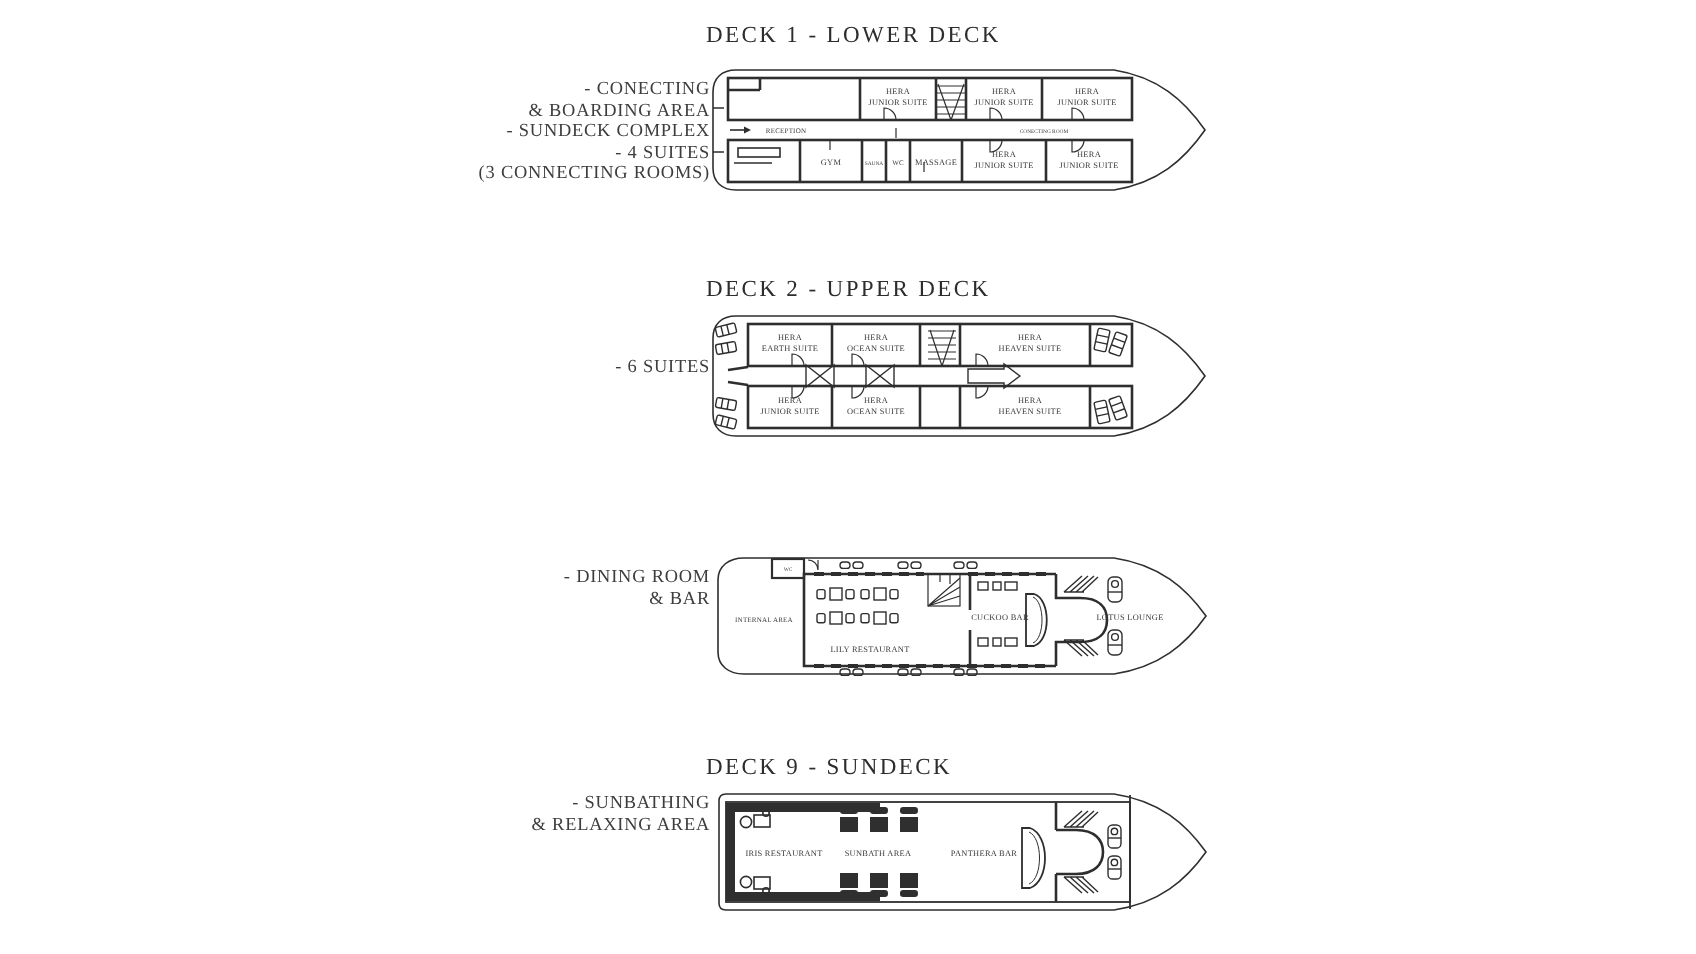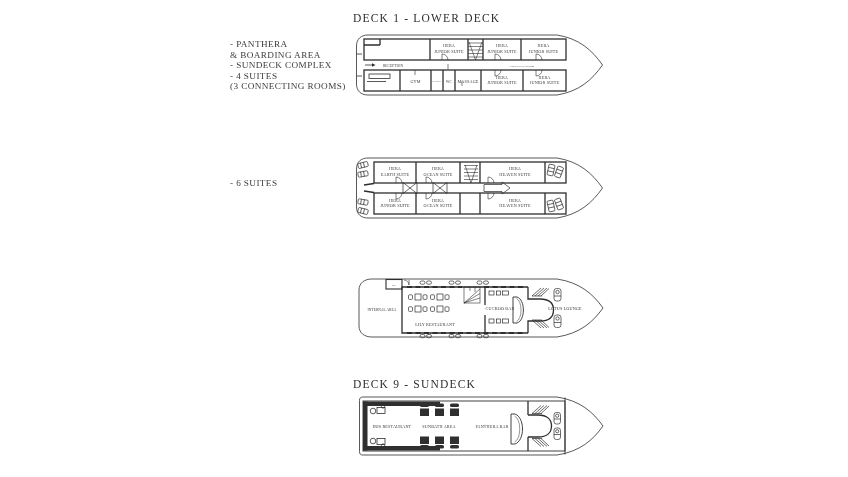--- a/index.html
+++ b/index.html
@@ -1,38 +1,38 @@
 <!DOCTYPE html>
 <html><head>
 <meta charset="utf-8">
 <style>
   html,body{margin:0;padding:0;background:#ffffff;}
   .canvas{position:relative;width:848px;height:477px;background:#ffffff;overflow:hidden;
-          font-family:"Liberation Serif",serif;}
+          font-family:"Liberation Serif",serif;text-align:right;}
   .deck-title{position:absolute;left:353px;font-size:11.5px;letter-spacing:1.2px;
               color:#2d2d2d;white-space:nowrap;}
   .features{position:absolute;left:230px;width:125px;font-size:9.2px;line-height:10.6px;
             letter-spacing:0.4px;color:#3d3d3d;}
   .features div{white-space:nowrap;}
   .ship{position:absolute;}
   .t4{font-family:"Liberation Serif",serif;font-size:4.2px;fill:#3a3a3a;
       text-anchor:middle;letter-spacing:0.15px;}
   .t3{font-family:"Liberation Serif",serif;font-size:3.5px;fill:#3a3a3a;
       text-anchor:middle;letter-spacing:0.1px;}
   .t2{font-family:"Liberation Serif",serif;font-size:2.7px;fill:#3a3a3a;
       text-anchor:middle;}
 </style>
 </head>
 <body>
 
 <div class="canvas">
 
   <div class="deck-title" style="top:12px">DECK 1 - LOWER DECK</div>
   <div class="features" style="top:39px">
-    <div>- PANTHERA</div>
+    <div>- CONECTING</div>
     <div>&amp; BOARDING AREA</div>
     <div>- SUNDECK COMPLEX</div>
     <div>- 4 SUITES</div>
     <div>(3 CONNECTING ROOMS)</div>
   </div>
   <svg class="ship" style="left:352px;top:33px" width="252" height="64" viewBox="0 0 252 64">
     <g fill="none" stroke="#2e2e2e">
       <path stroke-width="0.8" d="M16 2 L205 2 C227 5.5 240 17 250.5 32 C240 47 227 58.5 205 62 L16 62 C9 62 4.5 58 4.5 51 L4.5 13 C4.5 6 9 2 16 2 Z"></path>
       <path stroke-width="0.8" d="M4.5 21 H10 M4.5 43 H10"></path>
       <g stroke-width="1.3">
@@ -70,20 +70,21 @@
     <text class="t4" x="63.5" y="49.5">GYM</text>
     <text class="t2" x="85" y="49.3">SAUNA</text>
     <text class="t3" x="97" y="49.5">WC</text>
     <text class="t4" x="116" y="49.5">MASSAGE</text>
     <text class="t4" x="150" y="45.5">HERA</text>
     <text class="t4" x="150" y="51">JUNIOR SUITE</text>
     <text class="t4" x="192.5" y="45.5">HERA</text>
     <text class="t4" x="192.5" y="51">JUNIOR SUITE</text>
   </svg>
 
+  <div class="deck-title" style="top:139px">DECK 2 - UPPER DECK</div>
   <div class="features" style="top:178px">
     <div>- 6 SUITES</div>
   </div>
   <svg class="ship" style="left:352px;top:156px" width="252" height="64" viewBox="0 0 252 64">
     <g fill="none" stroke="#2e2e2e">
       <path stroke-width="0.8" d="M16 2 L205 2 C227 5.5 240 17 250.5 32 C240 47 227 58.5 205 62 L16 62 C9 62 4.5 58 4.5 51 L4.5 13 C4.5 6 9 2 16 2 Z"></path>
       <g stroke-width="0.7">
         <g transform="rotate(-14 11 9)">
             <rect x="6" y="6.5" width="10" height="5" rx="1"></rect>
             <path d="M9 6.5 V11.5 M12 6.5 V11.5"></path>
@@ -147,20 +148,24 @@
     <text class="t4" x="163" y="14">HERA</text>
     <text class="t4" x="163" y="19.5">HEAVEN SUITE</text>
     <text class="t4" x="43" y="45.5">HERA</text>
     <text class="t4" x="43" y="51">JUNIOR SUITE</text>
     <text class="t4" x="86" y="45.5">HERA</text>
     <text class="t4" x="86" y="51">OCEAN SUITE</text>
     <text class="t4" x="163" y="45.5">HERA</text>
     <text class="t4" x="163" y="51">HEAVEN SUITE</text>
   </svg>
 
+  <div class="features" style="top:283px">
+    <div>- DINING ROOM</div>
+    <div>&amp; BAR</div>
+  </div>
   <svg class="ship" style="left:352px;top:275px" width="252" height="66" viewBox="0 0 252 66">
     <g fill="none" stroke="#2e2e2e">
       <path stroke-width="0.8" d="M20 4 L205 4 C228 7.5 241 19 251 33 C241 47 228 58.5 205 62 L20 62 C12.5 62 7 58 7 51 L7 15 C7 8 12.5 4 20 4 Z"></path>
       <g stroke-width="1.1">
         <rect x="34" y="4.5" width="16" height="9.5"></rect>
         <path stroke-width="0.6" d="M52 5 A5 5 0 0 1 57 10 M57 10 V5"></path>
       </g>
       <g stroke-width="1.3">
         <path d="M176 12 H50 V58 H176"></path>
         <path d="M176 12 V24 H188 C197.5 24 201.5 28.5 201.5 35 C201.5 41.5 197.5 46 188 46 H176 V58"></path>
@@ -227,20 +232,24 @@
       </g>
     </g>
     <text class="t2" x="42" y="10.7">WC</text>
     <text class="t3" x="30" y="35.8">INTERNAL AREA</text>
     <text class="t4" x="83" y="50.8">LILY RESTAURANT</text>
     <text class="t4" x="148" y="34.8">CUCKOO BAR</text>
     <text class="t4" x="213" y="34.8">LOTUS LOUNGE</text>
   </svg>
 
   <div class="deck-title" style="top:378px">DECK 9 - SUNDECK</div>
+  <div class="features" style="top:396px">
+    <div>- SUNBATHING</div>
+    <div>&amp; RELAXING AREA</div>
+  </div>
   <svg class="ship" style="left:352px;top:394px" width="252" height="64" viewBox="0 0 252 64">
     <g fill="none" stroke="#2e2e2e">
       <path stroke-width="0.8" d="M11 3 L205 3 C228 6.5 241 18 251 32 C241 46 228 57.5 205 61 L11 61 C8.5 61 7.5 60 7.5 57.5 L7.5 6.5 C7.5 4 8.5 3 11 3 Z"></path>
       <g stroke-width="0.9">
         <rect x="11" y="7" width="202" height="50"></rect>
         <path d="M213 3.5 V60.5"></path>
         <path stroke-width="1.3" d="M176 7 V21 M176 43 V57"></path>
         <path stroke-width="1.3" d="M176 21 H186 C195.5 21 199.5 26 199.5 32 C199.5 38 195.5 43 186 43 H176"></path>
       </g>
       <g fill="#2f2f2f" stroke="none">

